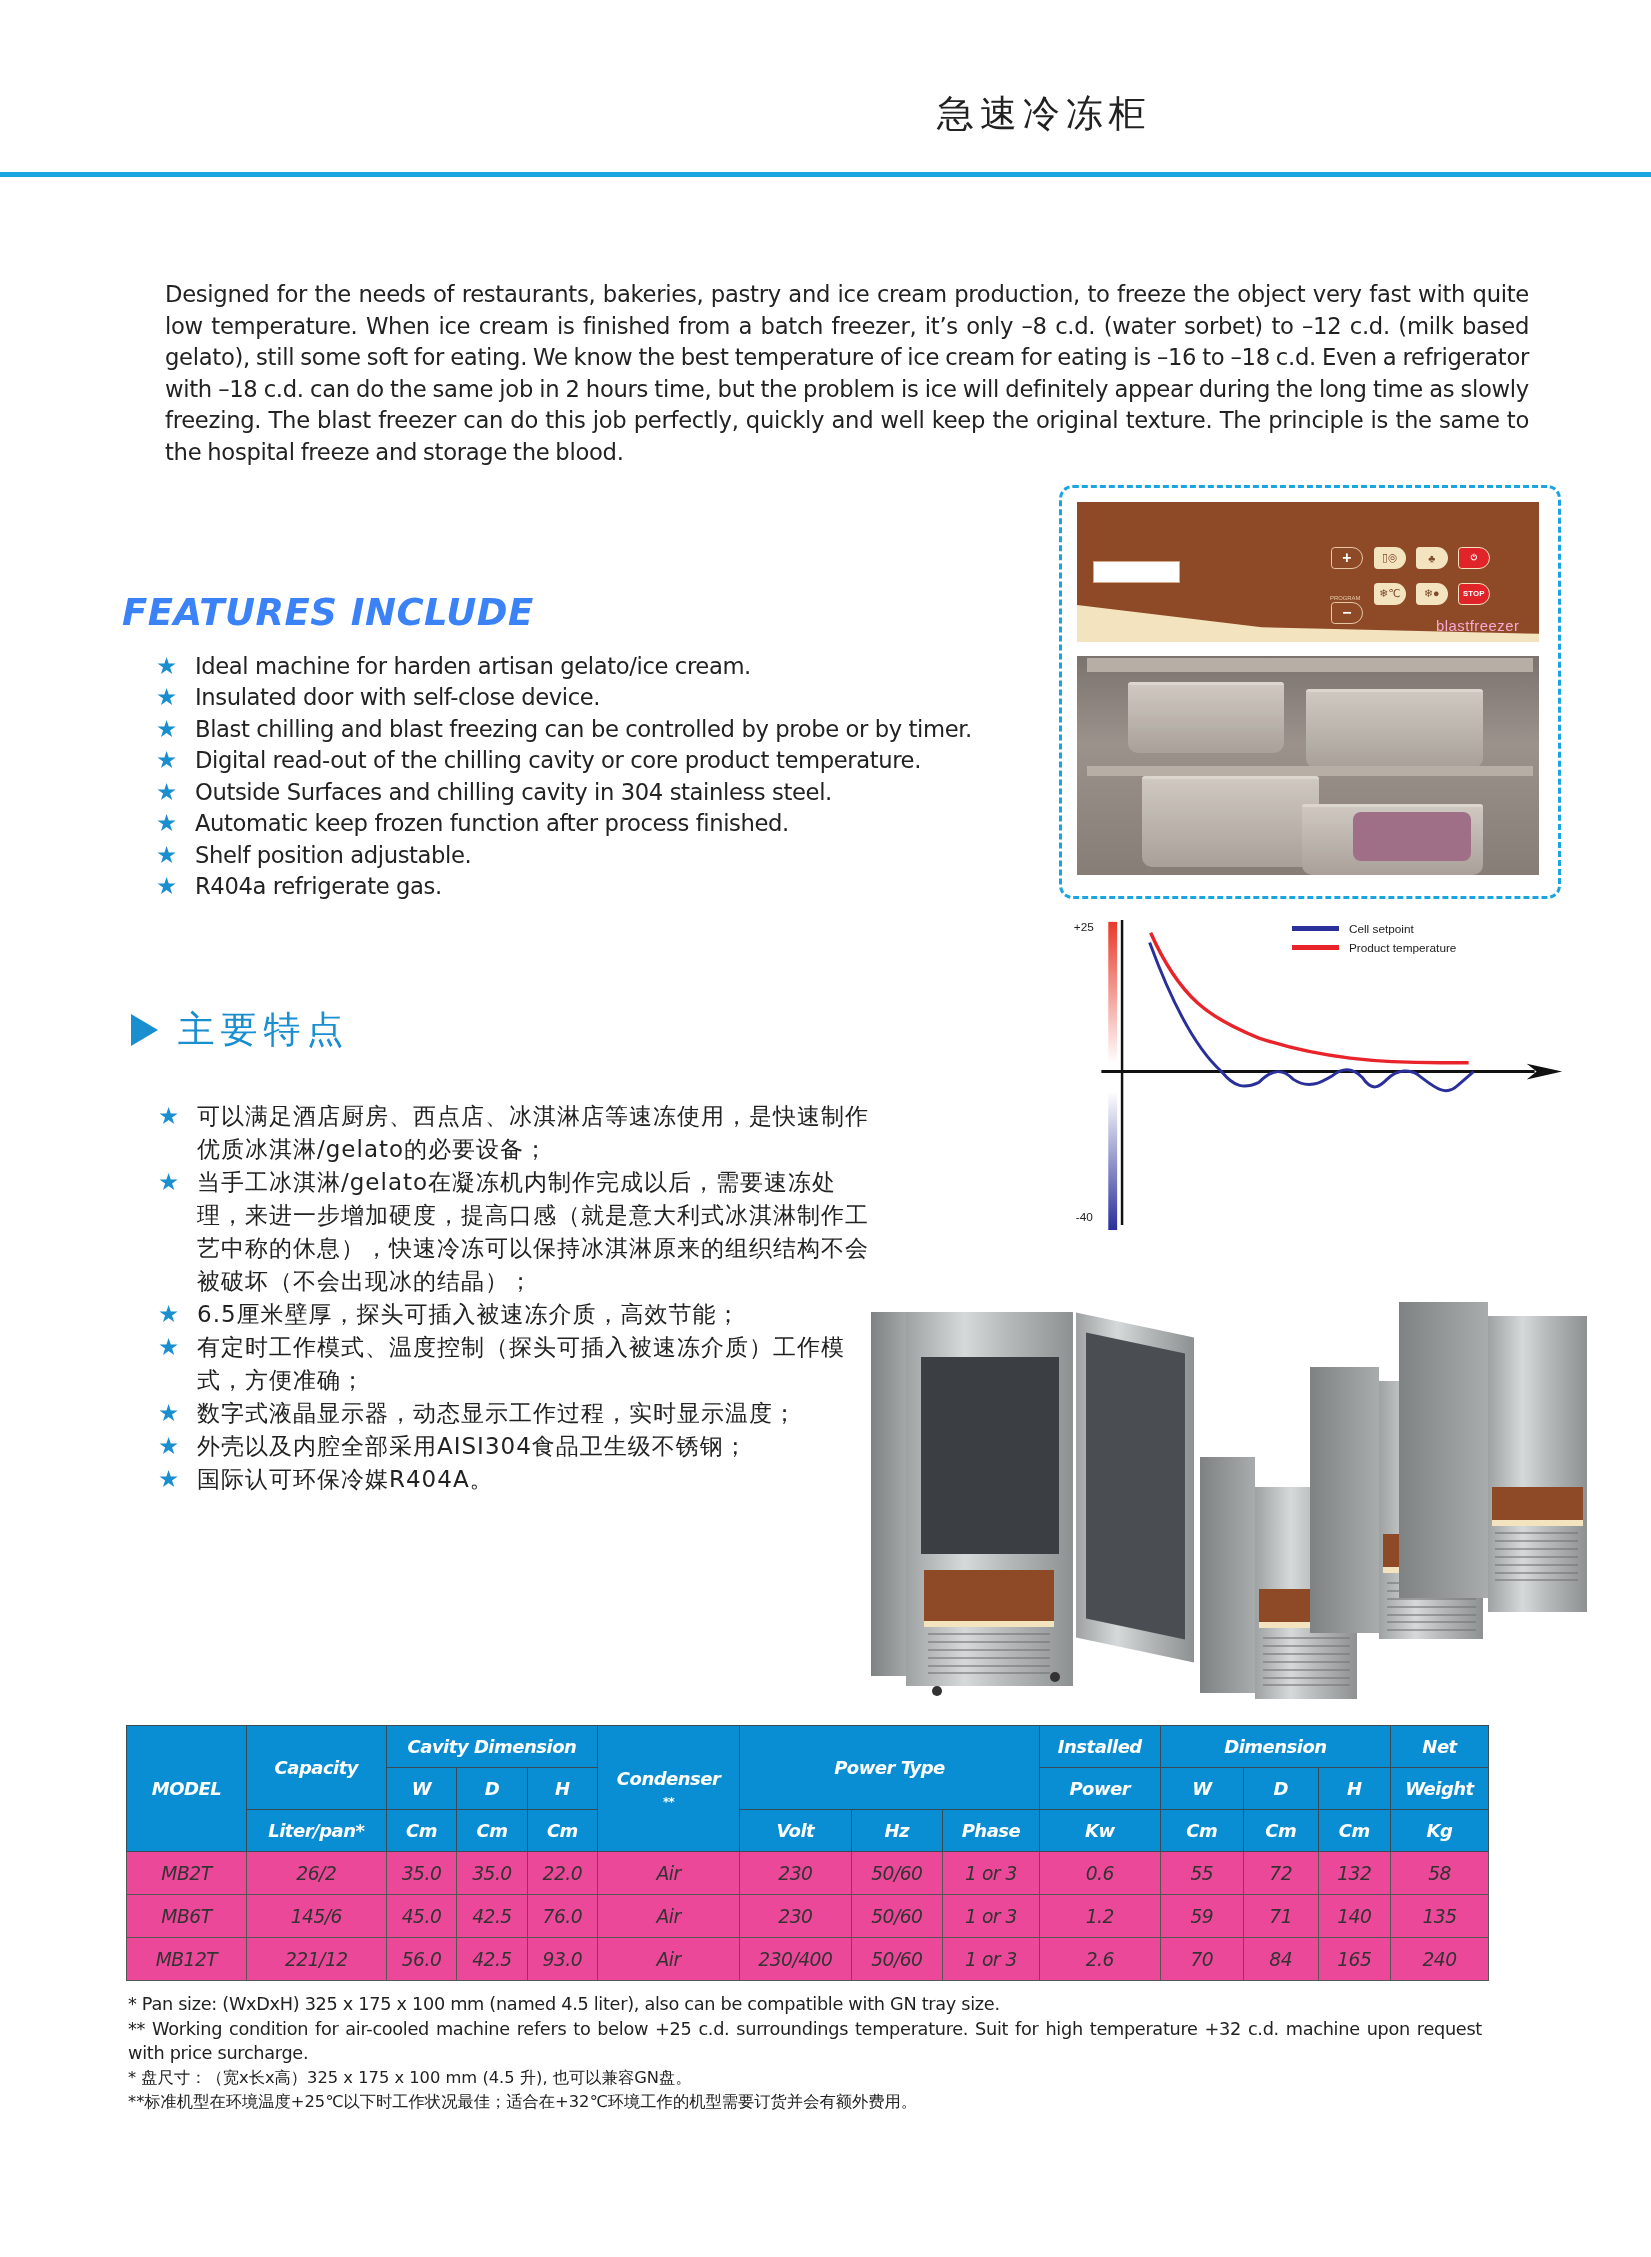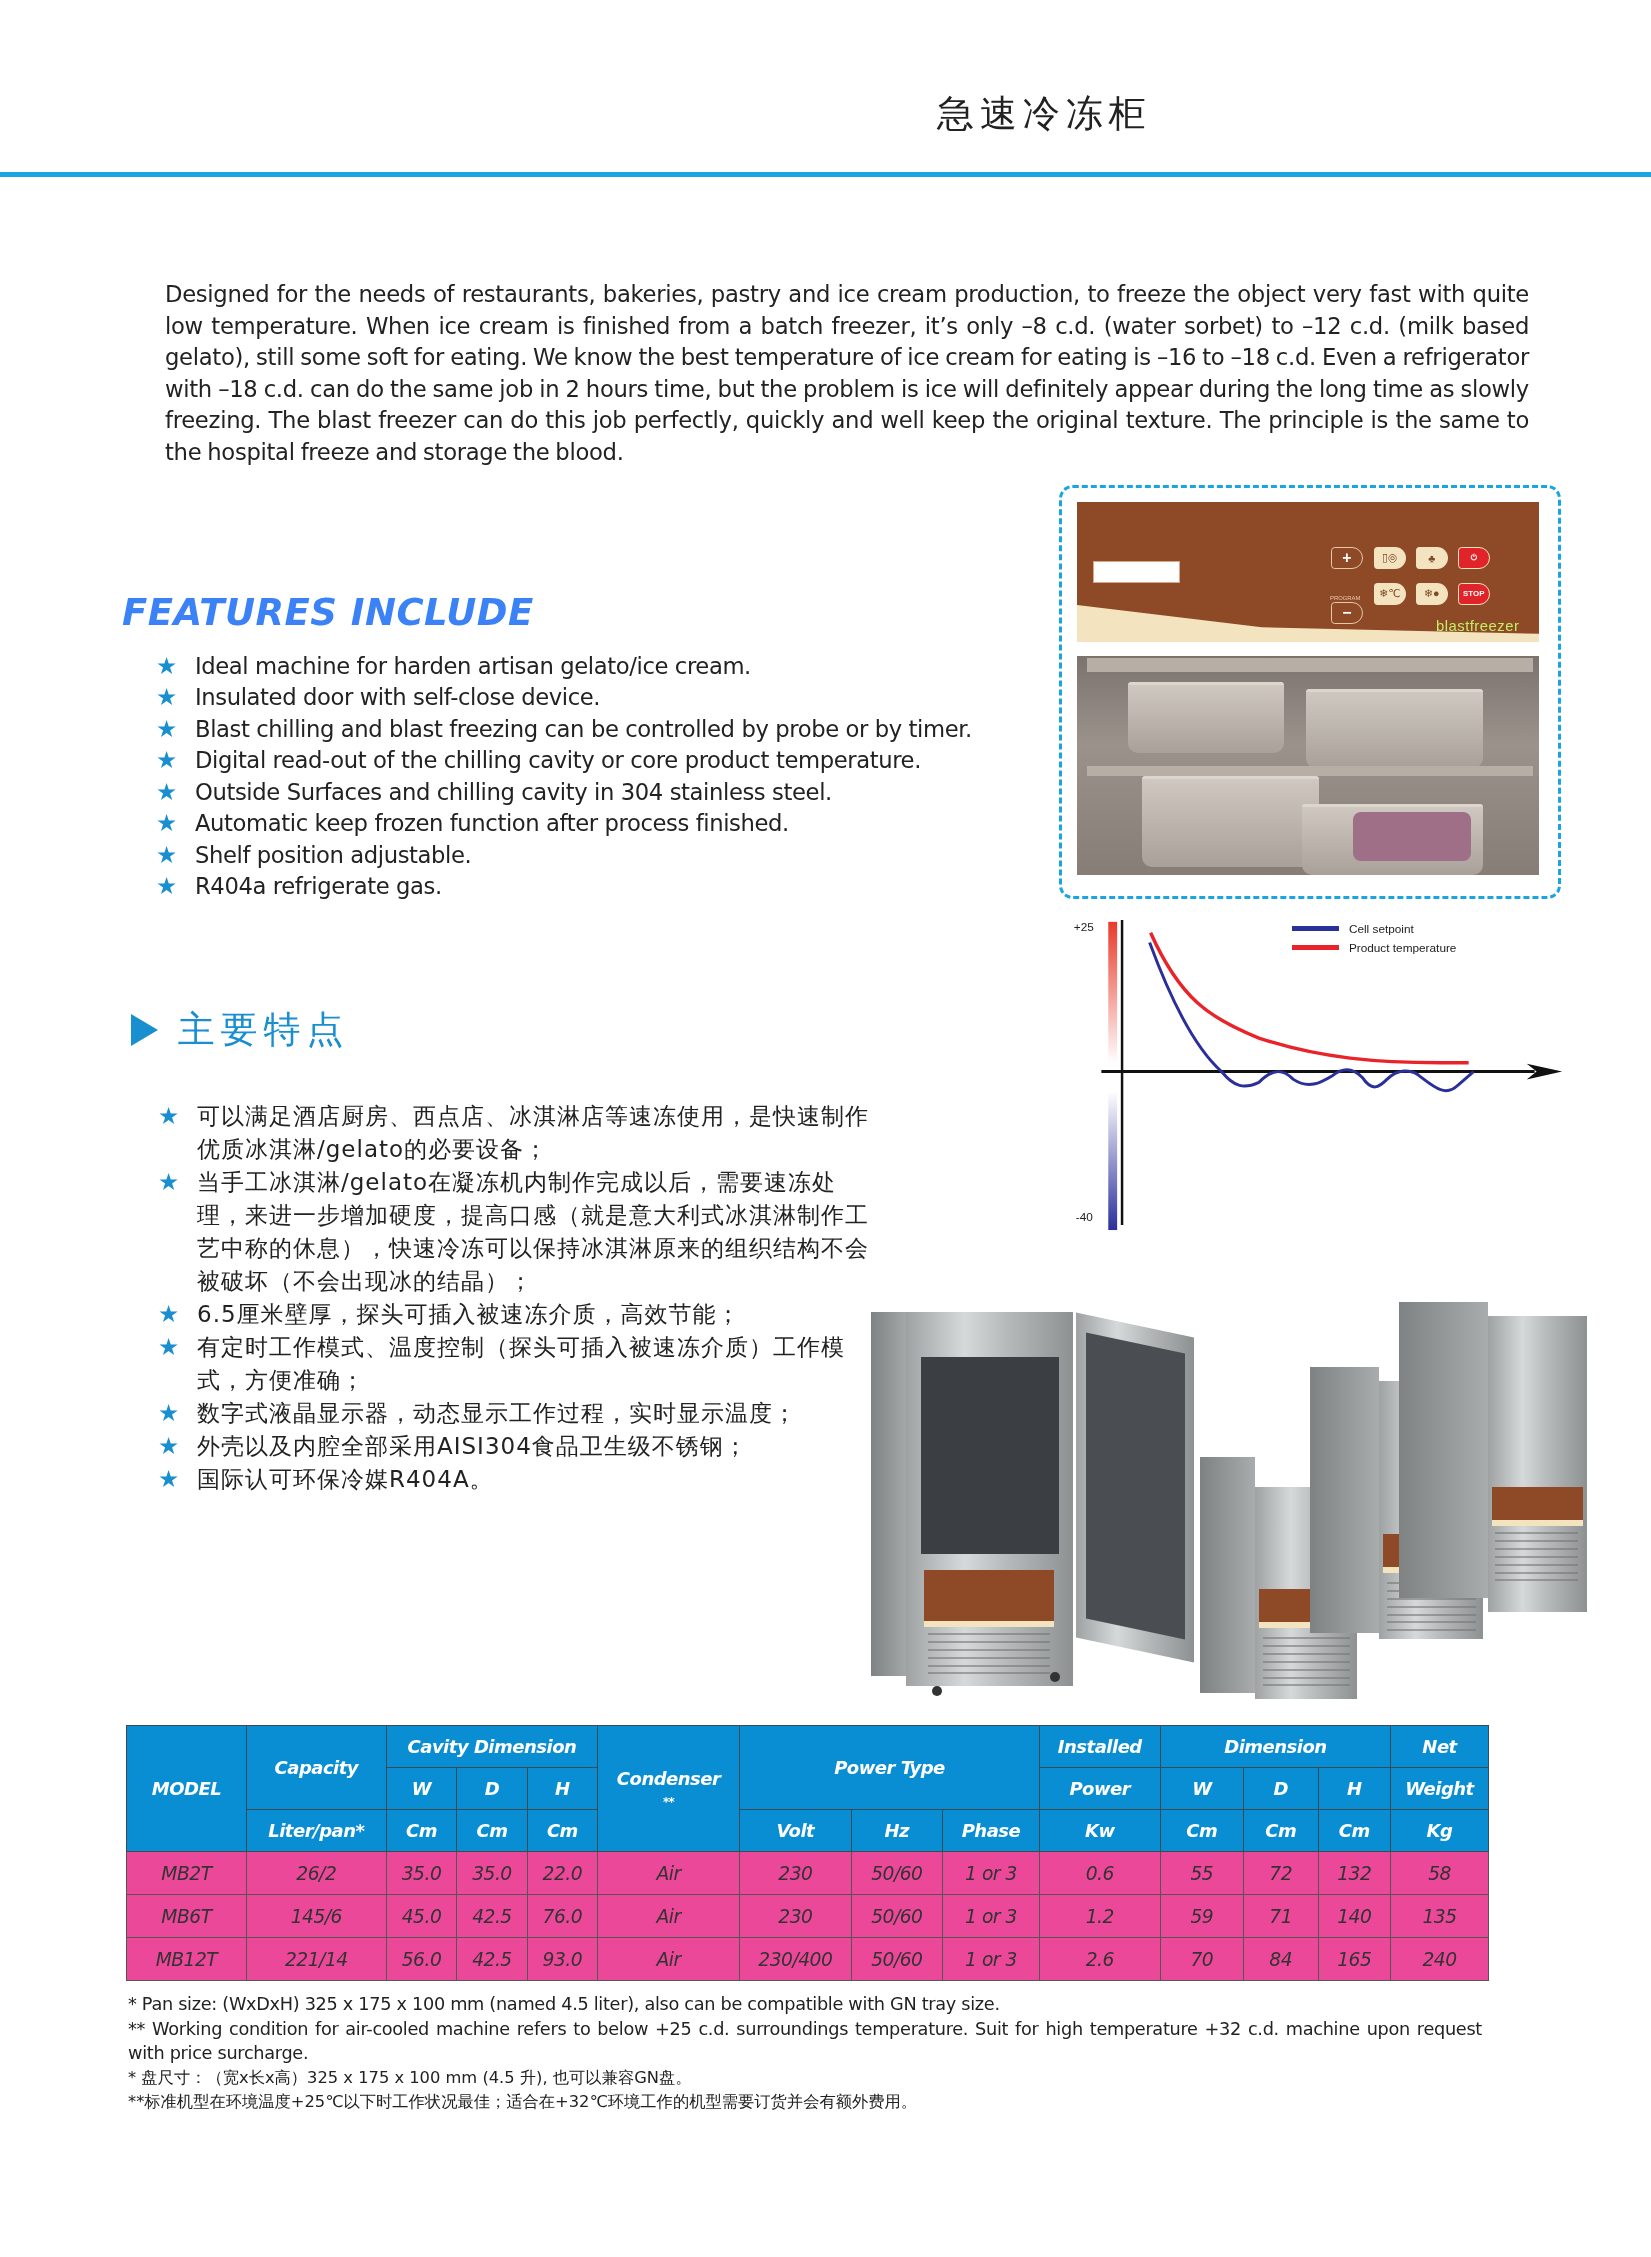--- a/index.html
+++ b/index.html
@@ -24,21 +24,21 @@
   
   .photo-box { position: absolute; left: 1059px; top: 485px; width: 502px; height: 414px; border: 3.9px dashed #1aa5e0; border-radius: 13.8px; }
   .panel { position: absolute; left: 1077px; top: 502px; width: 462px; height: 140px; background: #8e4a27; overflow: hidden; }
   .panel-swoosh { position: absolute; left: 0; bottom: 0; width: 100%; height: 37px; background: #f4e3bf; clip-path: polygon(0 0, 40% 60%, 100% 78%, 100% 100%, 0 100%); }
   .panel-display { position: absolute; left: 15.8px; top: 59px; width: 87px; height: 21.7px; background: #fff; border: 1px solid #d9a886; }
   .pbtn { position: absolute; width: 31.5px; height: 21.7px; border-radius: 3.9px 11.8px 11.8px 3.9px; font-size: 10.8px; display: flex; align-items: center; justify-content: center; }
   .pbtn.outline { border: 1.5px solid #e7c9a8; color: #fff; font-size: 15.8px; font-weight: 700; }
   .pbtn.cream { background: #f4e3bf; color: #7a4a2a; }
   .pbtn.red { background: #e0242a; border: 1px solid #f4e3bf; color: #fff; font-size: 7.9px; font-weight: 700; }
   .panel-prog { position: absolute; left: 253px; top: 93px; font-size: 5.9px; color: #e7c9a8; }
-  .panel-brand { position: absolute; right: 19.7px; top: 116px; font-size: 14.8px; color: #bef264; letter-spacing: 0.5px; }
+  .panel-brand { position: absolute; right: 19.7px; top: 116px; font-size: 14.8px; color: #f9a8d4; letter-spacing: 0.5px; }
 
   .shelf-photo { position: absolute; left: 1077px; top: 656px; width: 462px; height: 219px; background: linear-gradient(180deg, #7b736d 0%, #9a928b 40%, #857d76 100%); overflow: hidden; }
   .shelf { position: absolute; left: 9.9px; right: 5.9px; height: 9.9px; background: #b7aea5; }
   .pan { position: absolute; background: linear-gradient(180deg, #cfc8c0, #a9a199); border-radius: 3px 3px 9.9px 9.9px; border-top: 3.9px solid #ddd6ce; }
   .pink { position: absolute; background: #9e6f86; border-radius: 7.9px; }
 
   
   .chart { position: absolute; left: 1062px; top: 910px; width: 512px; height: 325px; }
   .chart svg { position: absolute; left: 0; top: 0; }
   .chart-lbl { position: absolute; font-size: 11.8px; color: #222; font-family: "Liberation Sans", sans-serif; }
@@ -316,21 +316,21 @@
       <td>50/60</td>
       <td>1 or 3</td>
       <td>1.2</td>
       <td>59</td>
       <td>71</td>
       <td>140</td>
       <td>135</td>
     </tr>
     <tr>
       <td>MB12T</td>
-      <td>221/14</td>
+      <td>221/12</td>
       <td>56.0</td>
       <td>42.5</td>
       <td>93.0</td>
       <td>Air</td>
       <td>230/400</td>
       <td>50/60</td>
       <td>1 or 3</td>
       <td>2.6</td>
       <td>70</td>
       <td>84</td>

